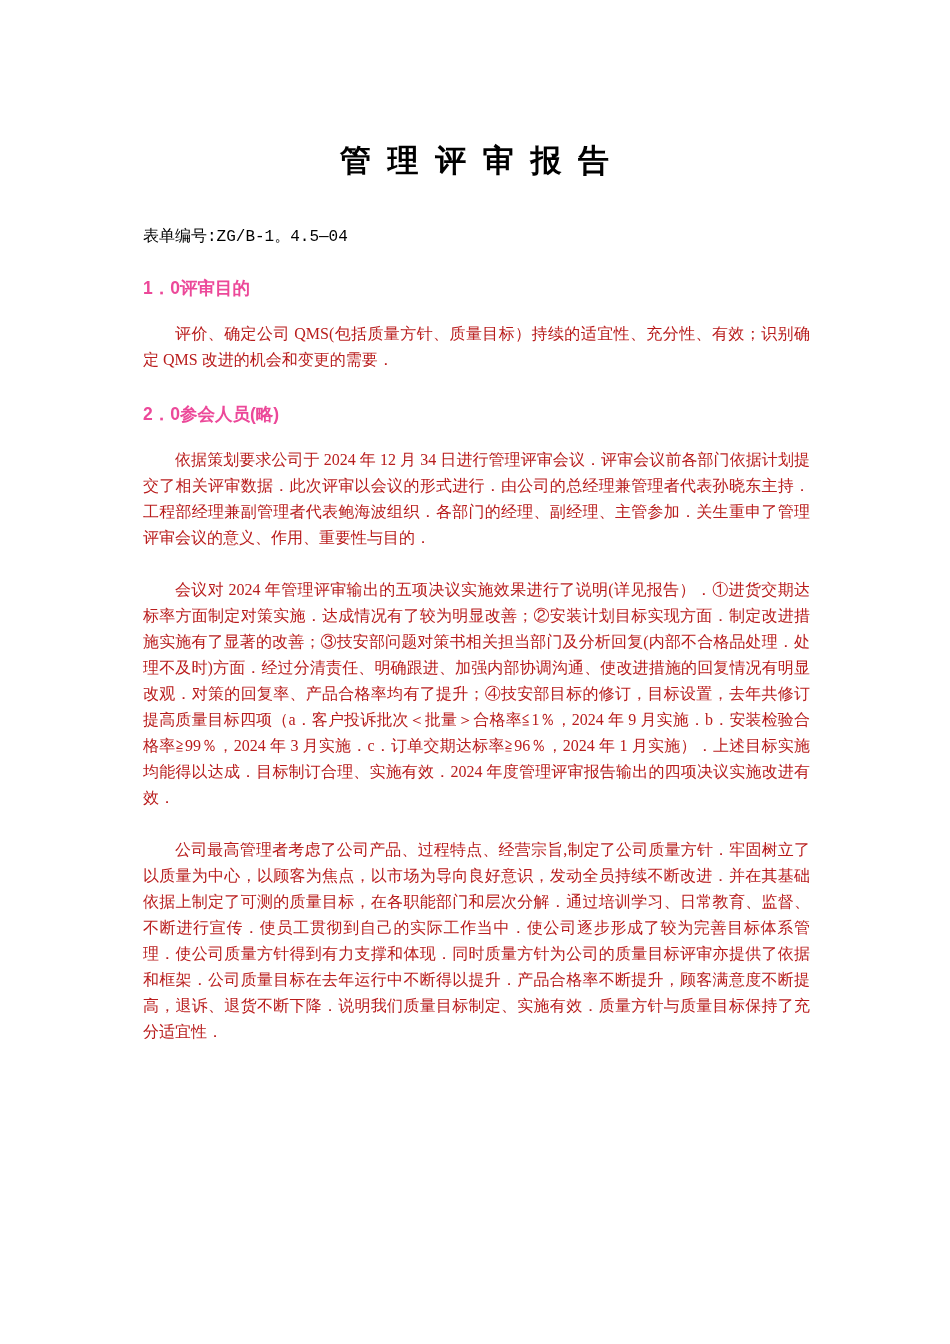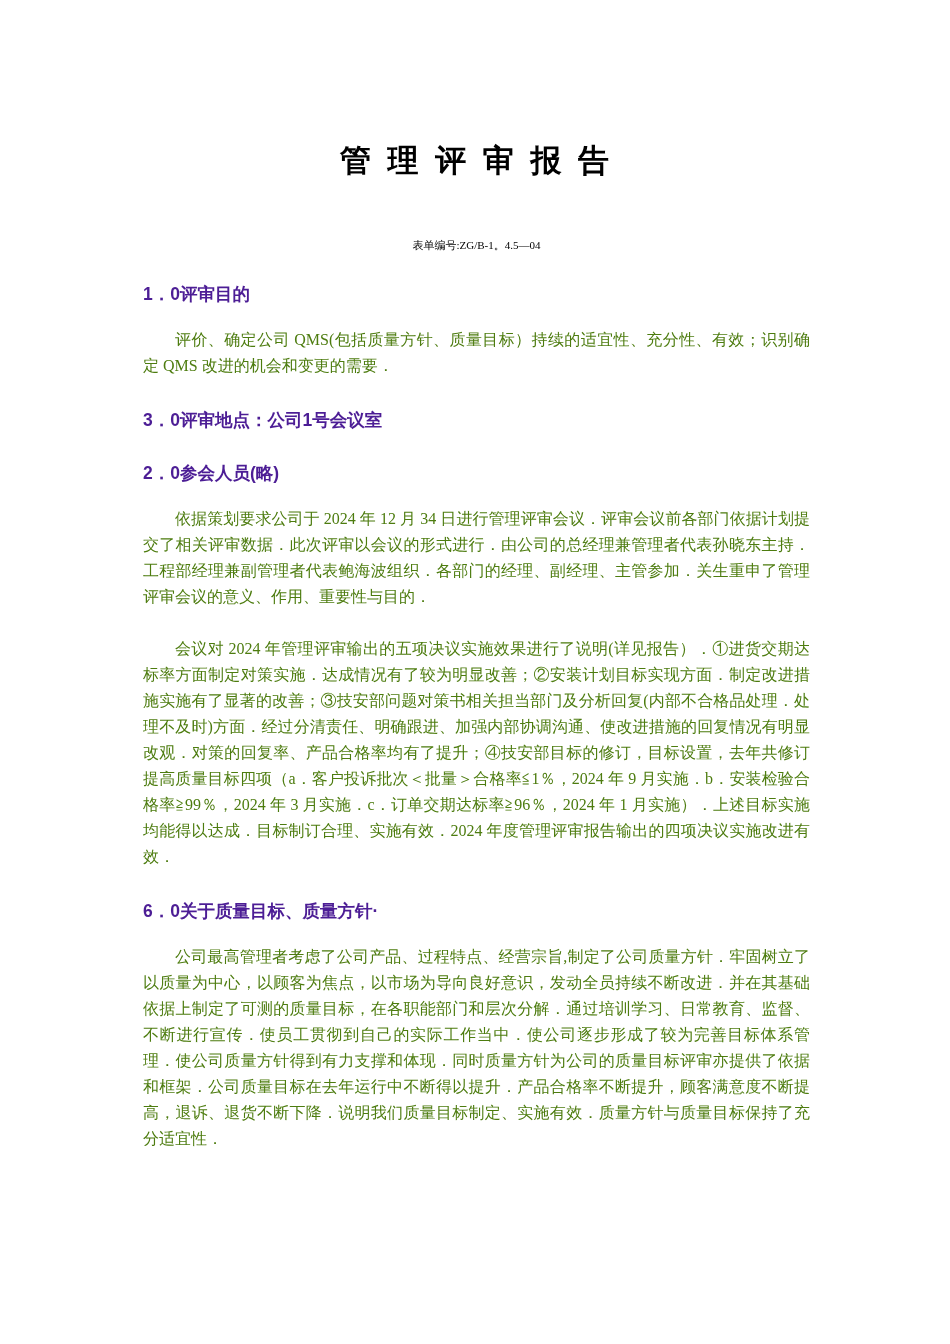--- a/index.html
+++ b/index.html
@@ -13,75 +13,71 @@
     color: #000000;
     padding: 140px 140px 80px 143px;
   }
   .doc-title {
     font-family: "Liberation Sans", sans-serif;
     font-weight: bold;
     font-size: 31px;
     letter-spacing: 4px;
     text-align: center;
     color: #000;
-    margin-bottom: 56px;
+    margin-bottom: 44px;
     white-space: pre;
   }
   .form-number {
-    font-family: Liberation Serif, serif;
-    font-size: 11px;
-    text-align: center;
+    font-family: Liberation Mono, monospace;
+    font-size: 16px;
+    text-align: left;
     margin-bottom: 4px;
   }
   .section-heading {
     font-family: "Liberation Sans", sans-serif;
     font-weight: bold;
     font-size: 17.5px;
     line-height: 24px;
     margin-top: 29px;
     margin-bottom: 21px;
-    color: #4c1d95;
+    color: #ec4899;
   }
   .paragraph {
     font-family: "Liberation Serif", serif;
     font-size: 16px;
     line-height: 26px;
     text-align: justify;
     text-indent: 2em;
     margin-bottom: 26px;
-    color: #4d7c0f;
+    color: #b91c1c;
   }
   section { display: block; }
 </style>
 </head>
 <body>
 
 <div class="page">
 
   <h1 class="doc-title">管 理 评 审 报 告</h1>
 
   <div class="form-number">表单编号:ZG/B-1。4.5—04</div>
 
   <section>
     <h2 class="section-heading">1．0评审目的</h2>
     <p class="paragraph">评价、确定公司 QMS(包括质量方针、质量目标）持续的适宜性、充分性、有效；识别确定 QMS 改进的机会和变更的需要．</p>
   </section>
 
 
-  <section>
-    <h2 class="section-heading">3．0评审地点：公司1号会议室</h2>
-  </section>
 
   <section>
     <h2 class="section-heading">2．0参会人员(略)</h2>
   </section>
 
   <section>
     <p class="paragraph">依据策划要求公司于 2024 年 12 月 34 日进行管理评审会议．评审会议前各部门依据计划提交了相关评审数据．此次评审以会议的形式进行．由公司的总经理兼管理者代表孙晓东主持．工程部经理兼副管理者代表鲍海波组织．各部门的经理、副经理、主管参加．关生重申了管理评审会议的意义、作用、重要性与目的．</p>
     <p class="paragraph">会议对 2024 年管理评审输出的五项决议实施效果进行了说明(详见报告）．①进货交期达标率方面制定对策实施．达成情况有了较为明显改善；②安装计划目标实现方面．制定改进措施实施有了显著的改善；③技安部问题对策书相关担当部门及分析回复(内部不合格品处理．处理不及时)方面．经过分清责任、明确跟进、加强内部协调沟通、使改进措施的回复情况有明显改观．对策的回复率、产品合格率均有了提升；④技安部目标的修订，目标设置，去年共修订提高质量目标四项（a．客户投诉批次＜批量＞合格率≦1％，2024 年 9 月实施．b．安装检验合格率≧99％，2024 年 3 月实施．c．订单交期达标率≧96％，2024 年 1 月实施）．上述目标实施均能得以达成．目标制订合理、实施有效．2024 年度管理评审报告输出的四项决议实施改进有效．</p>
   </section>
 
   <section>
-    <h2 class="section-heading">6．0关于质量目标、质量方针·</h2>
     <p class="paragraph">公司最高管理者考虑了公司产品、过程特点、经营宗旨,制定了公司质量方针．牢固树立了以质量为中心，以顾客为焦点，以市场为导向良好意识，发动全员持续不断改进．并在其基础依据上制定了可测的质量目标，在各职能部门和层次分解．通过培训学习、日常教育、监督、不断进行宣传．使员工贯彻到自己的实际工作当中．使公司逐步形成了较为完善目标体系管理．使公司质量方针得到有力支撑和体现．同时质量方针为公司的质量目标评审亦提供了依据和框架．公司质量目标在去年运行中不断得以提升．产品合格率不断提升，顾客满意度不断提高，退诉、退货不断下降．说明我们质量目标制定、实施有效．质量方针与质量目标保持了充分适宜性．</p>
   </section>
 
 </div>
 
 </body></html>

